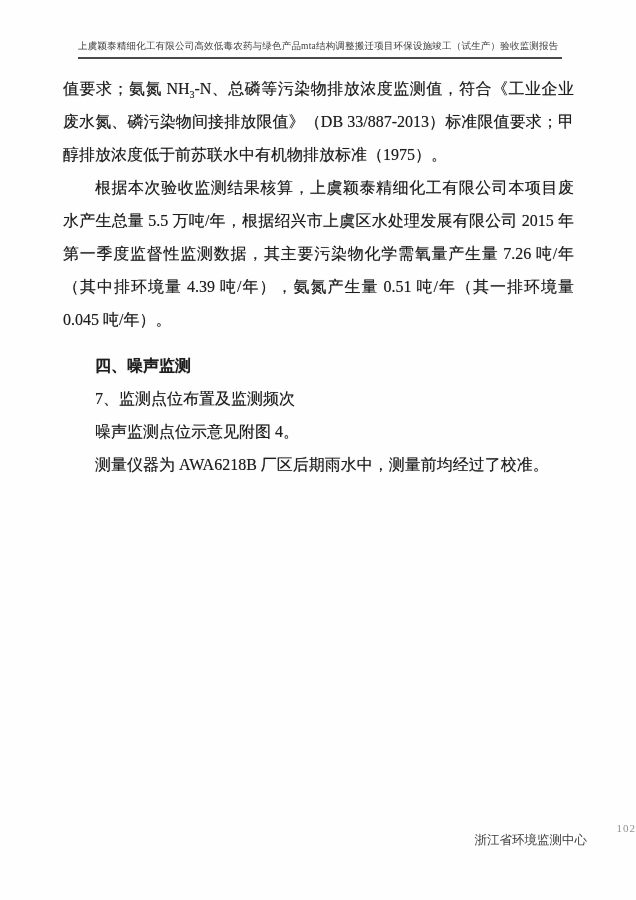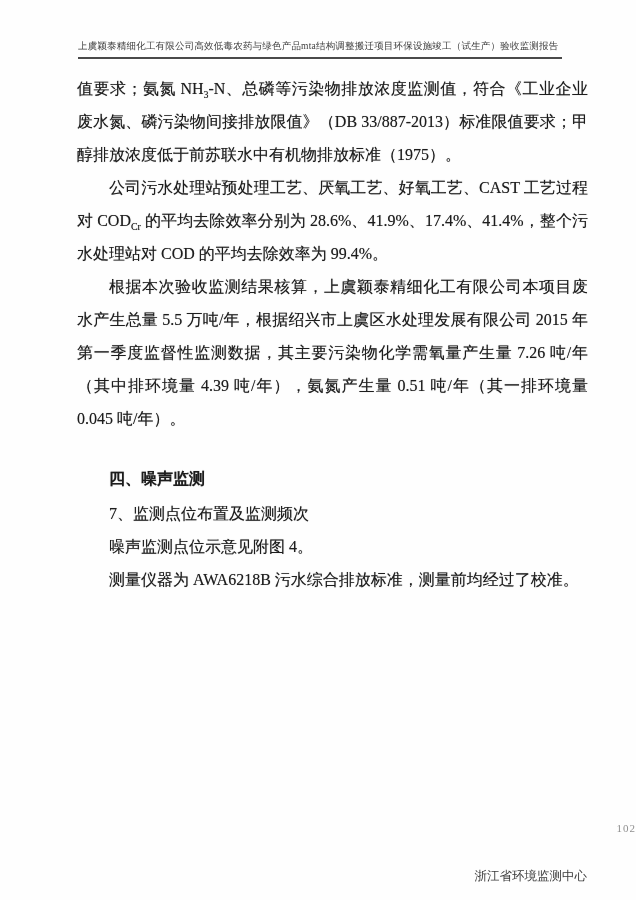--- a/index.html
+++ b/index.html
@@ -22,67 +22,66 @@
     color: #3c3c3c;
     padding-bottom: 4px;
     border-bottom: 2px solid #4a4a4a;
     white-space: nowrap;
     overflow: hidden;
     filter: blur(0.3px);
   }
   .doc-body {
     position: absolute;
     top: 72px;
-    left: 77px;
+    left: 63px;
     width: 511px;
     font-size: 16px;
     line-height: 33px;
     text-align: justify;
     color: #1d1d1d;
     text-shadow: 0 0 0.7px rgba(25,25,25,0.55);
     filter: blur(0.25px);
   }
   p.para { margin: 0; }
   p.indent { text-indent: 2em; }
-  p.heading { font-weight: bold; margin-top: 29px; font-family: Liberation Mono, monospace; }
+  p.heading { font-weight: bold; margin-top: 13px; }
   .doc-body sub { font-size: 10px; line-height: 0; }
   .footer-page {
     position: absolute;
     top: 822px;
     left: 0;
     width: 100%;
     text-align: right;
     font-size: 11px;
     color: #909090;
     letter-spacing: 1px;
     filter: blur(0.4px);
   }
   .footer-org {
     position: absolute;
-    top: 868px;
+    top: 832px;
     right: 49px;
     font-size: 12.5px;
     color: #3a3a3a;
     filter: blur(0.35px);
   }
 </style>
 </head>
 <body>
 
 <div class="page">
 
   <div class="header">上虞颖泰精细化工有限公司高效低毒农药与绿色产品mta结构调整搬迁项目环保设施竣工（试生产）验收监测报告（修订版）</div>
 
   <div class="doc-body" id="doc-body">
       <p class="para"><span>值要求；氨氮 NH</span><sub>3</sub><span>-N、总磷等污染物排放浓度监测值，符合《工业企业废水氮、磷污染物间接排放限值》（DB 33/887-2013）标准限值要求；甲醇排放浓度低于前苏联水中有机物排放标准（1975）。</span></p>
-      <p class="para indent"><span>公司污水处理站预处理工艺、厌氧工艺、好氧工艺、CAST 工艺过程对 COD</span><sub>Cr</sub><span> 的平均去除效率分别为 28.6%、41.9%、17.4%、41.4%，整个污水处理站对 COD 的平均去除效率为 99.4%。</span></p>
       <p class="para indent"><span>根据本次验收监测结果核算，上虞颖泰精细化工有限公司本项目废水产生总量 5.5 万吨/年，根据绍兴市上虞区水处理发展有限公司 2015 年第一季度监督性监测数据，其主要污染物化学需氧量产生量 7.26 吨/年（其中排环境量 4.39 吨/年），氨氮产生量 0.51 吨/年（其一排环境量 0.045 吨/年）。</span></p>
       <p class="para indent heading"><span>四、噪声监测</span></p>
       <p class="para indent"><span>7、监测点位布置及监测频次</span></p>
       <p class="para indent"><span>噪声监测点位示意见附图 4。</span></p>
-      <p class="para indent"><span>测量仪器为 AWA6218B 污水综合排放标准，测量前均经过了校准。</span></p>
+      <p class="para indent"><span>测量仪器为 AWA6218B 厂区后期雨水中，测量前均经过了校准。</span></p>
     </div>
 
   <div class="footer-page">102</div>
 
   <div class="footer-org">浙江省环境监测中心</div>
 
 </div>
 
 </body></html>

